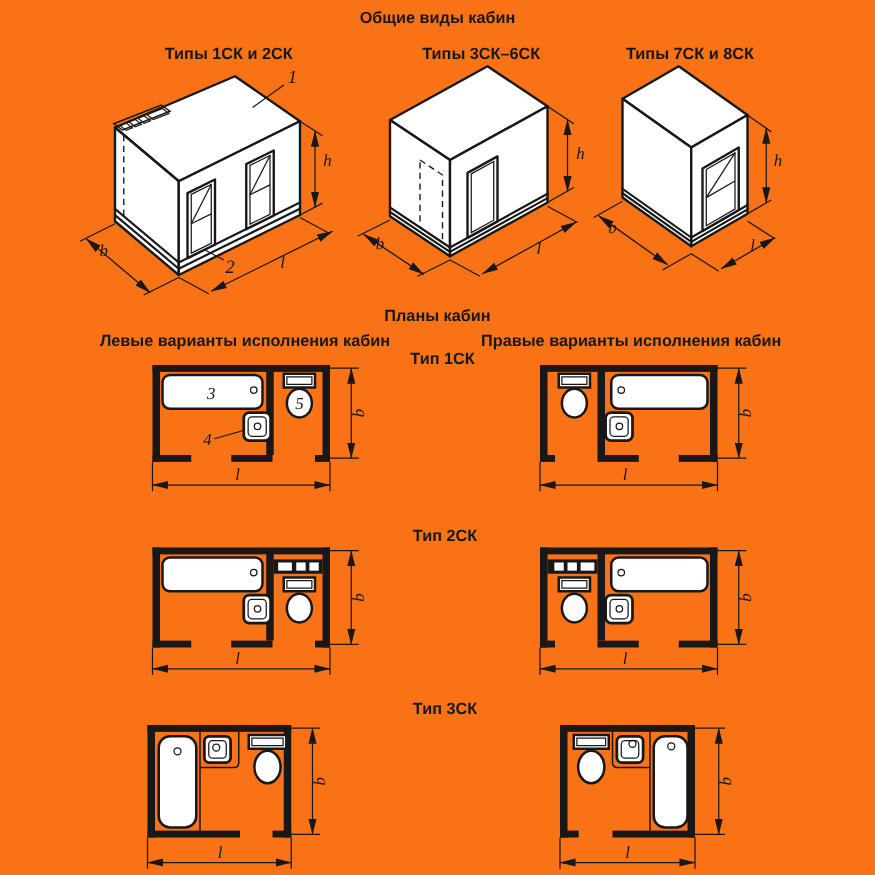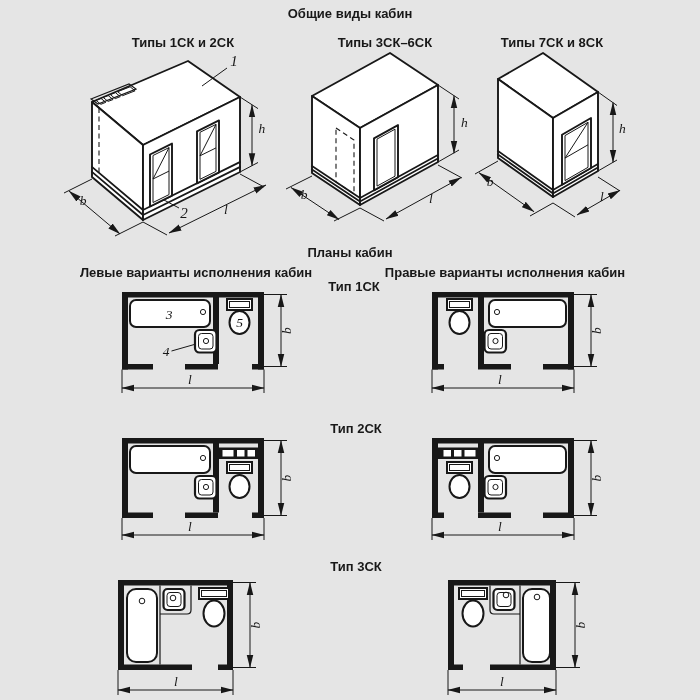--- a/index.html
+++ b/index.html
@@ -1,16 +1,16 @@
 <!DOCTYPE html>
 <html><head>
 <meta charset="utf-8">
 <style>
   html,body{margin:0;padding:0;background:#ffffff;}
-  .stage{position:relative;width:700px;height:700px;background:#e5e5e5;overflow:hidden;
+  .stage{position:relative;width:700px;height:700px;background:#f97316;overflow:hidden;
          font-family:"Liberation Sans",sans-serif;}
   svg{display:block;}
   .hdr{font-family:"Liberation Sans",sans-serif;font-size:13px;font-weight:700;fill:#181818;}
   .lbl{font-family:"Liberation Serif",serif;font-style:italic;font-size:13.5px;fill:#181818;}
   .num{font-family:"Liberation Serif",serif;font-style:italic;font-size:15px;fill:#181818;}
   .num2{font-family:"Liberation Serif",serif;font-style:italic;font-size:13.5px;fill:#181818;}
   .face{fill:#ffffff;stroke:#181818;stroke-width:1.9;stroke-linejoin:round;}
   .ln{fill:none;stroke:#181818;stroke-width:1.7;stroke-linejoin:round;stroke-linecap:square;}
   .inr{fill:none;stroke:#181818;stroke-width:1;}
   .wall{fill:#181818;stroke:none;}

